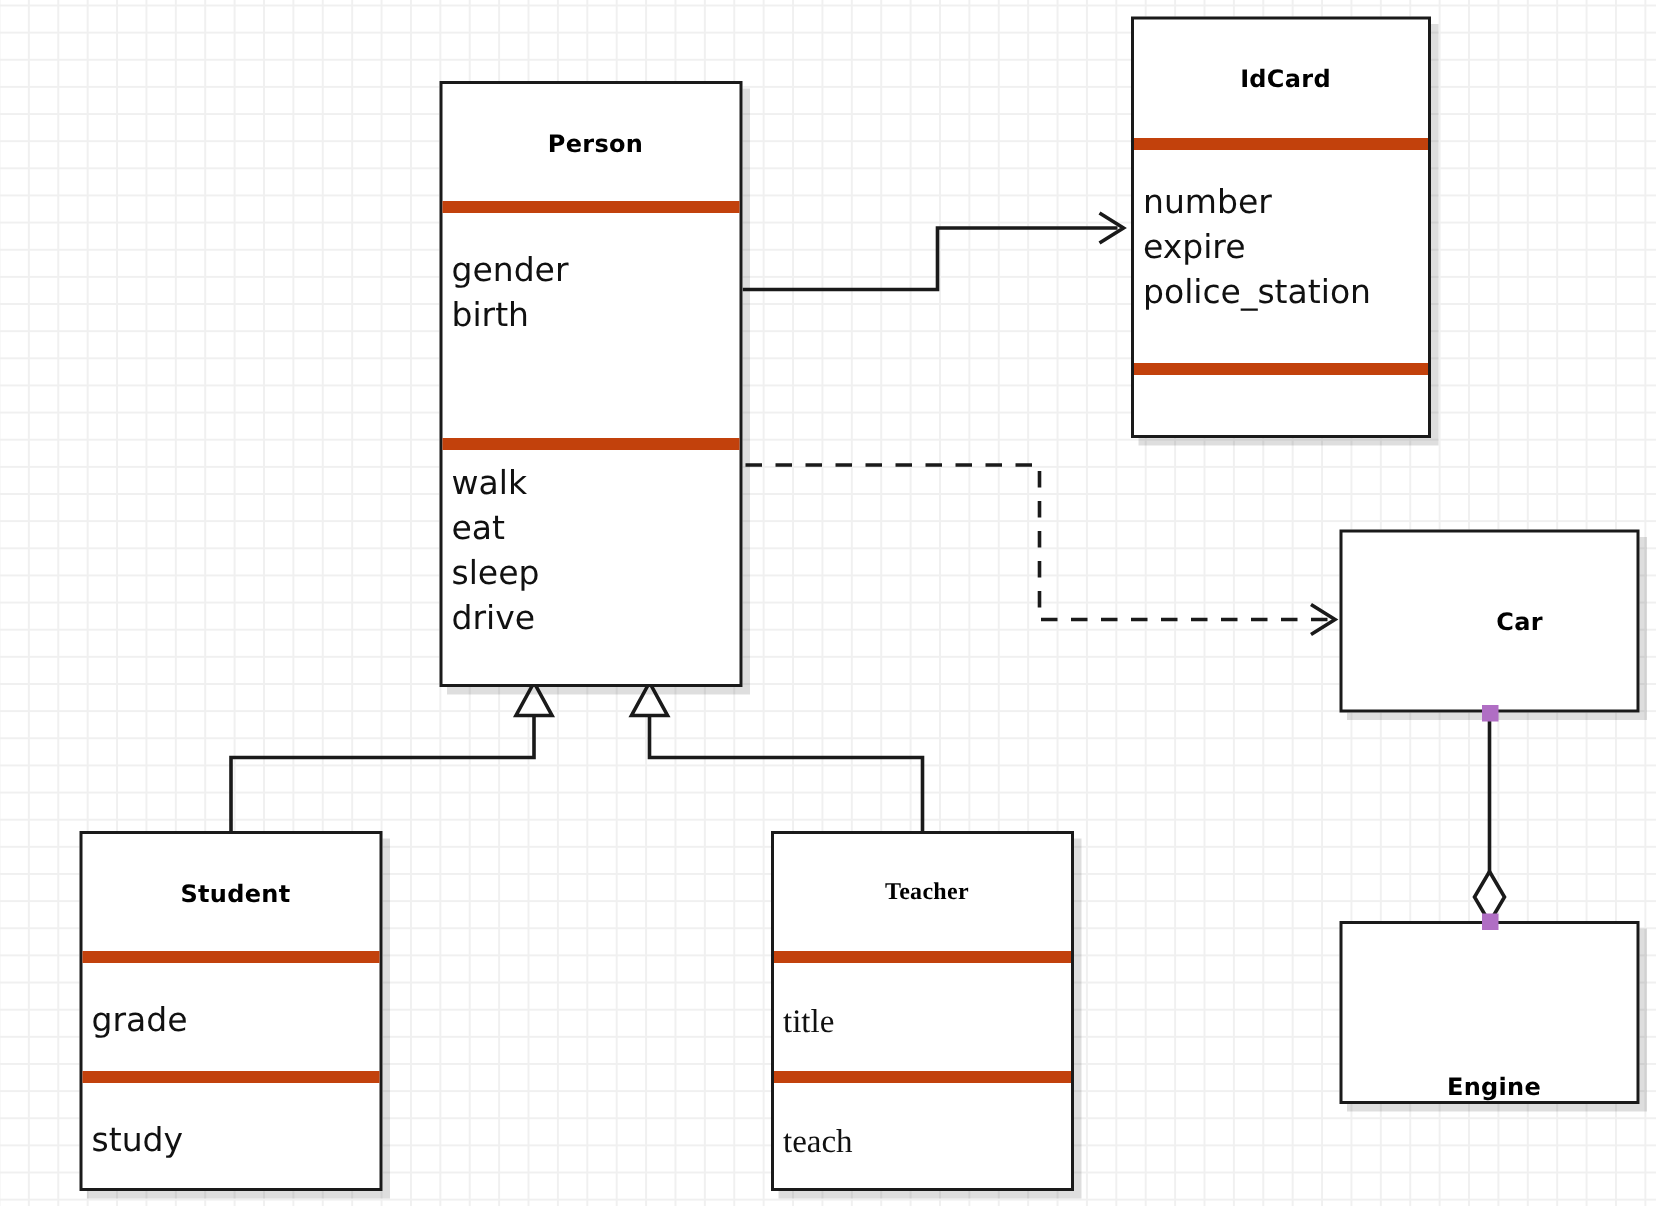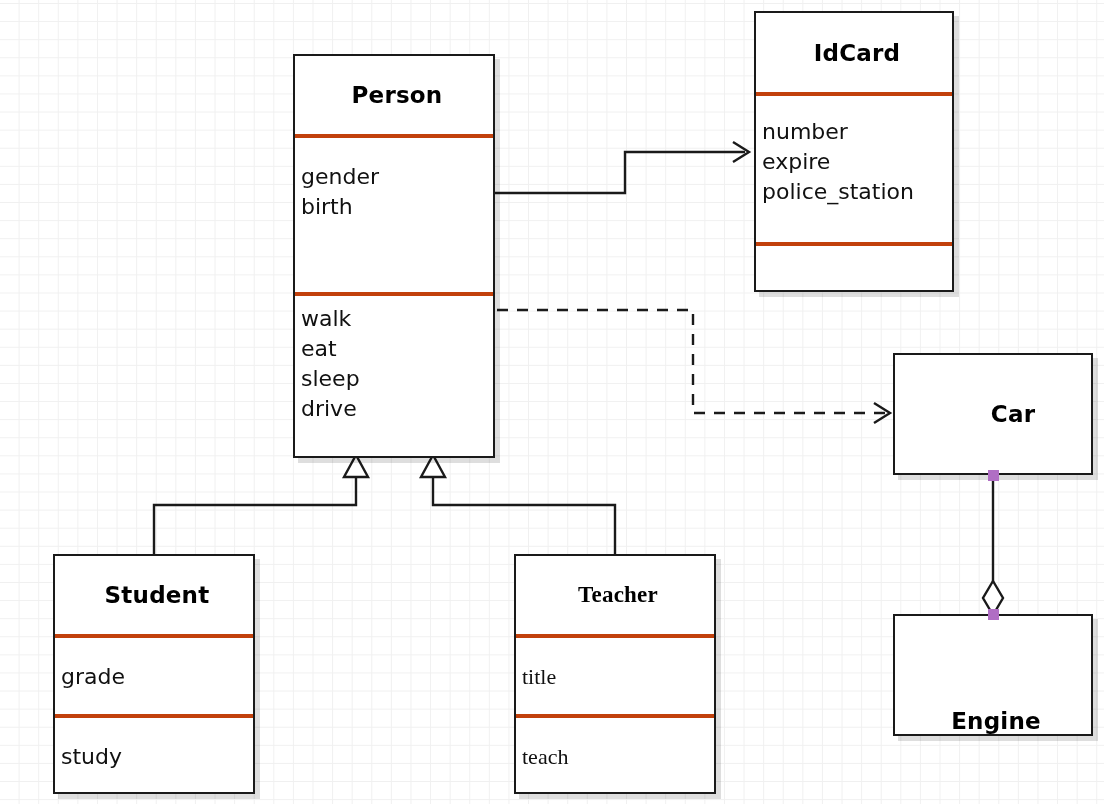--- a/index.html
+++ b/index.html
@@ -33,28 +33,28 @@
   .uml-class {
     position: absolute;
     box-sizing: border-box;
     background: #ffffff;
     border: 2px solid #1a1a1a;
     box-shadow: 5px 5px 0 0 rgba(0,0,0,0.13);
     z-index: 5;
   }
   .cls-title {
     font-weight: bold;
-    font-size: 23px;
+    font-size: 16px;
     color: #000000;
     text-align: center;
     letter-spacing: 0.2px;
   }
   .cls-compartment {
     box-sizing: border-box;
-    border-top: 4px solid #c2410c;
+    border-top: 8px solid #c2410c;
     padding: 0 0 0 6px;
   }
   .cls-compartment.first {
     border-top: none;
   }
   .cls-row {
     font-size: 22px;
     color: #111111;
     line-height: 30px;
     white-space: nowrap;

